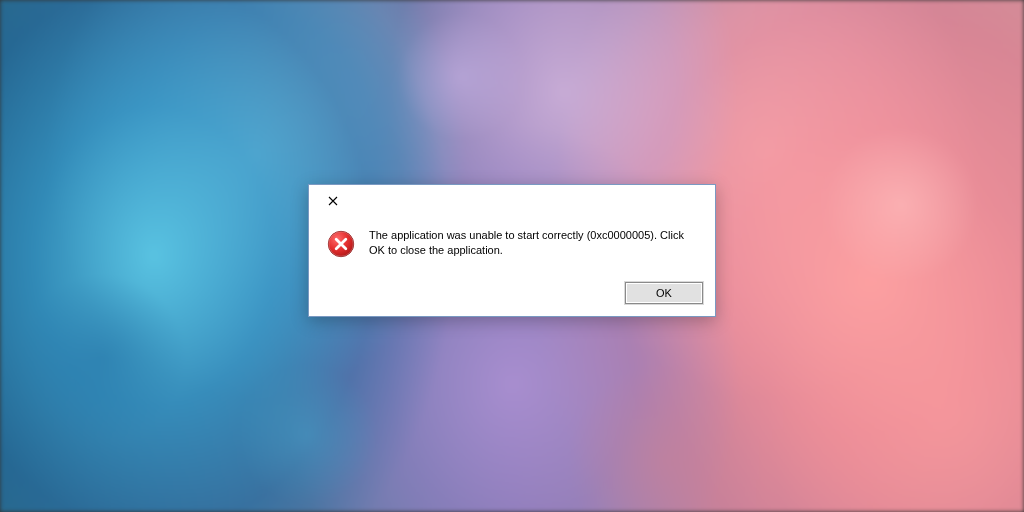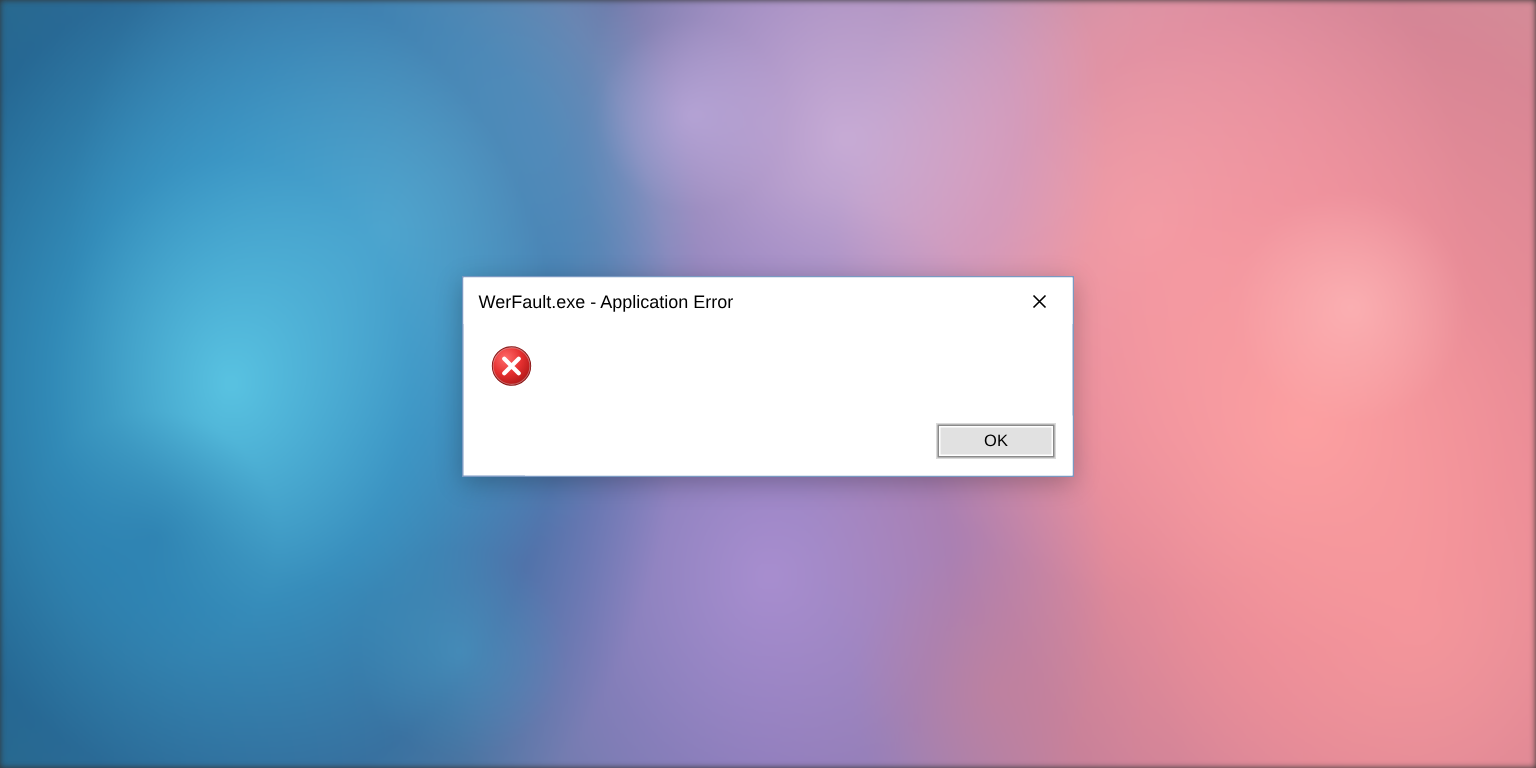--- a/index.html
+++ b/index.html
@@ -99,21 +99,20 @@
       padding: 0 10px;
     }
   </style>
 </head>
 <body>
 
 <div class="wallpaper"></div>
 
 <div class="dialog">
   <div class="titlebar">
-    <div class="titlebar-title">WerFault.exe - Application Error</div>
     <div class="close-btn">
       <span>
         <svg width="10" height="10" viewBox="0 0 10 10">
           <path d="M1 1 L9 9 M9 1 L1 9" stroke="#000" stroke-width="1.1" fill="none"></path>
         </svg>
       </span>
     </div>
   </div>
   <div class="content">
     <div class="error-icon">
@@ -123,17 +122,18 @@
             <stop offset="0%" stop-color="#ff6b6b"></stop>
             <stop offset="55%" stop-color="#e53030"></stop>
             <stop offset="100%" stop-color="#b01818"></stop>
           </radialGradient>
         </defs>
         <circle cx="16" cy="16" r="14.5" fill="url(#rg)" stroke="#8a0f0f" stroke-width="1"></circle>
         <circle cx="16" cy="16" r="14" fill="none" stroke="rgba(255,255,255,0.35)" stroke-width="0.8"></circle>
         <path d="M10.5 10.5 L21.5 21.5 M21.5 10.5 L10.5 21.5" stroke="#ffffff" stroke-width="3.2" stroke-linecap="round"></path>
       </svg>
     </div>
+    <div class="message">The application was unable to start correctly (0xc0000005). Click OK to close the application.</div>
   </div>
   <div class="button-row">
     <button class="ok-button">OK</button>
   </div>
 </div>
 
 </body></html>

